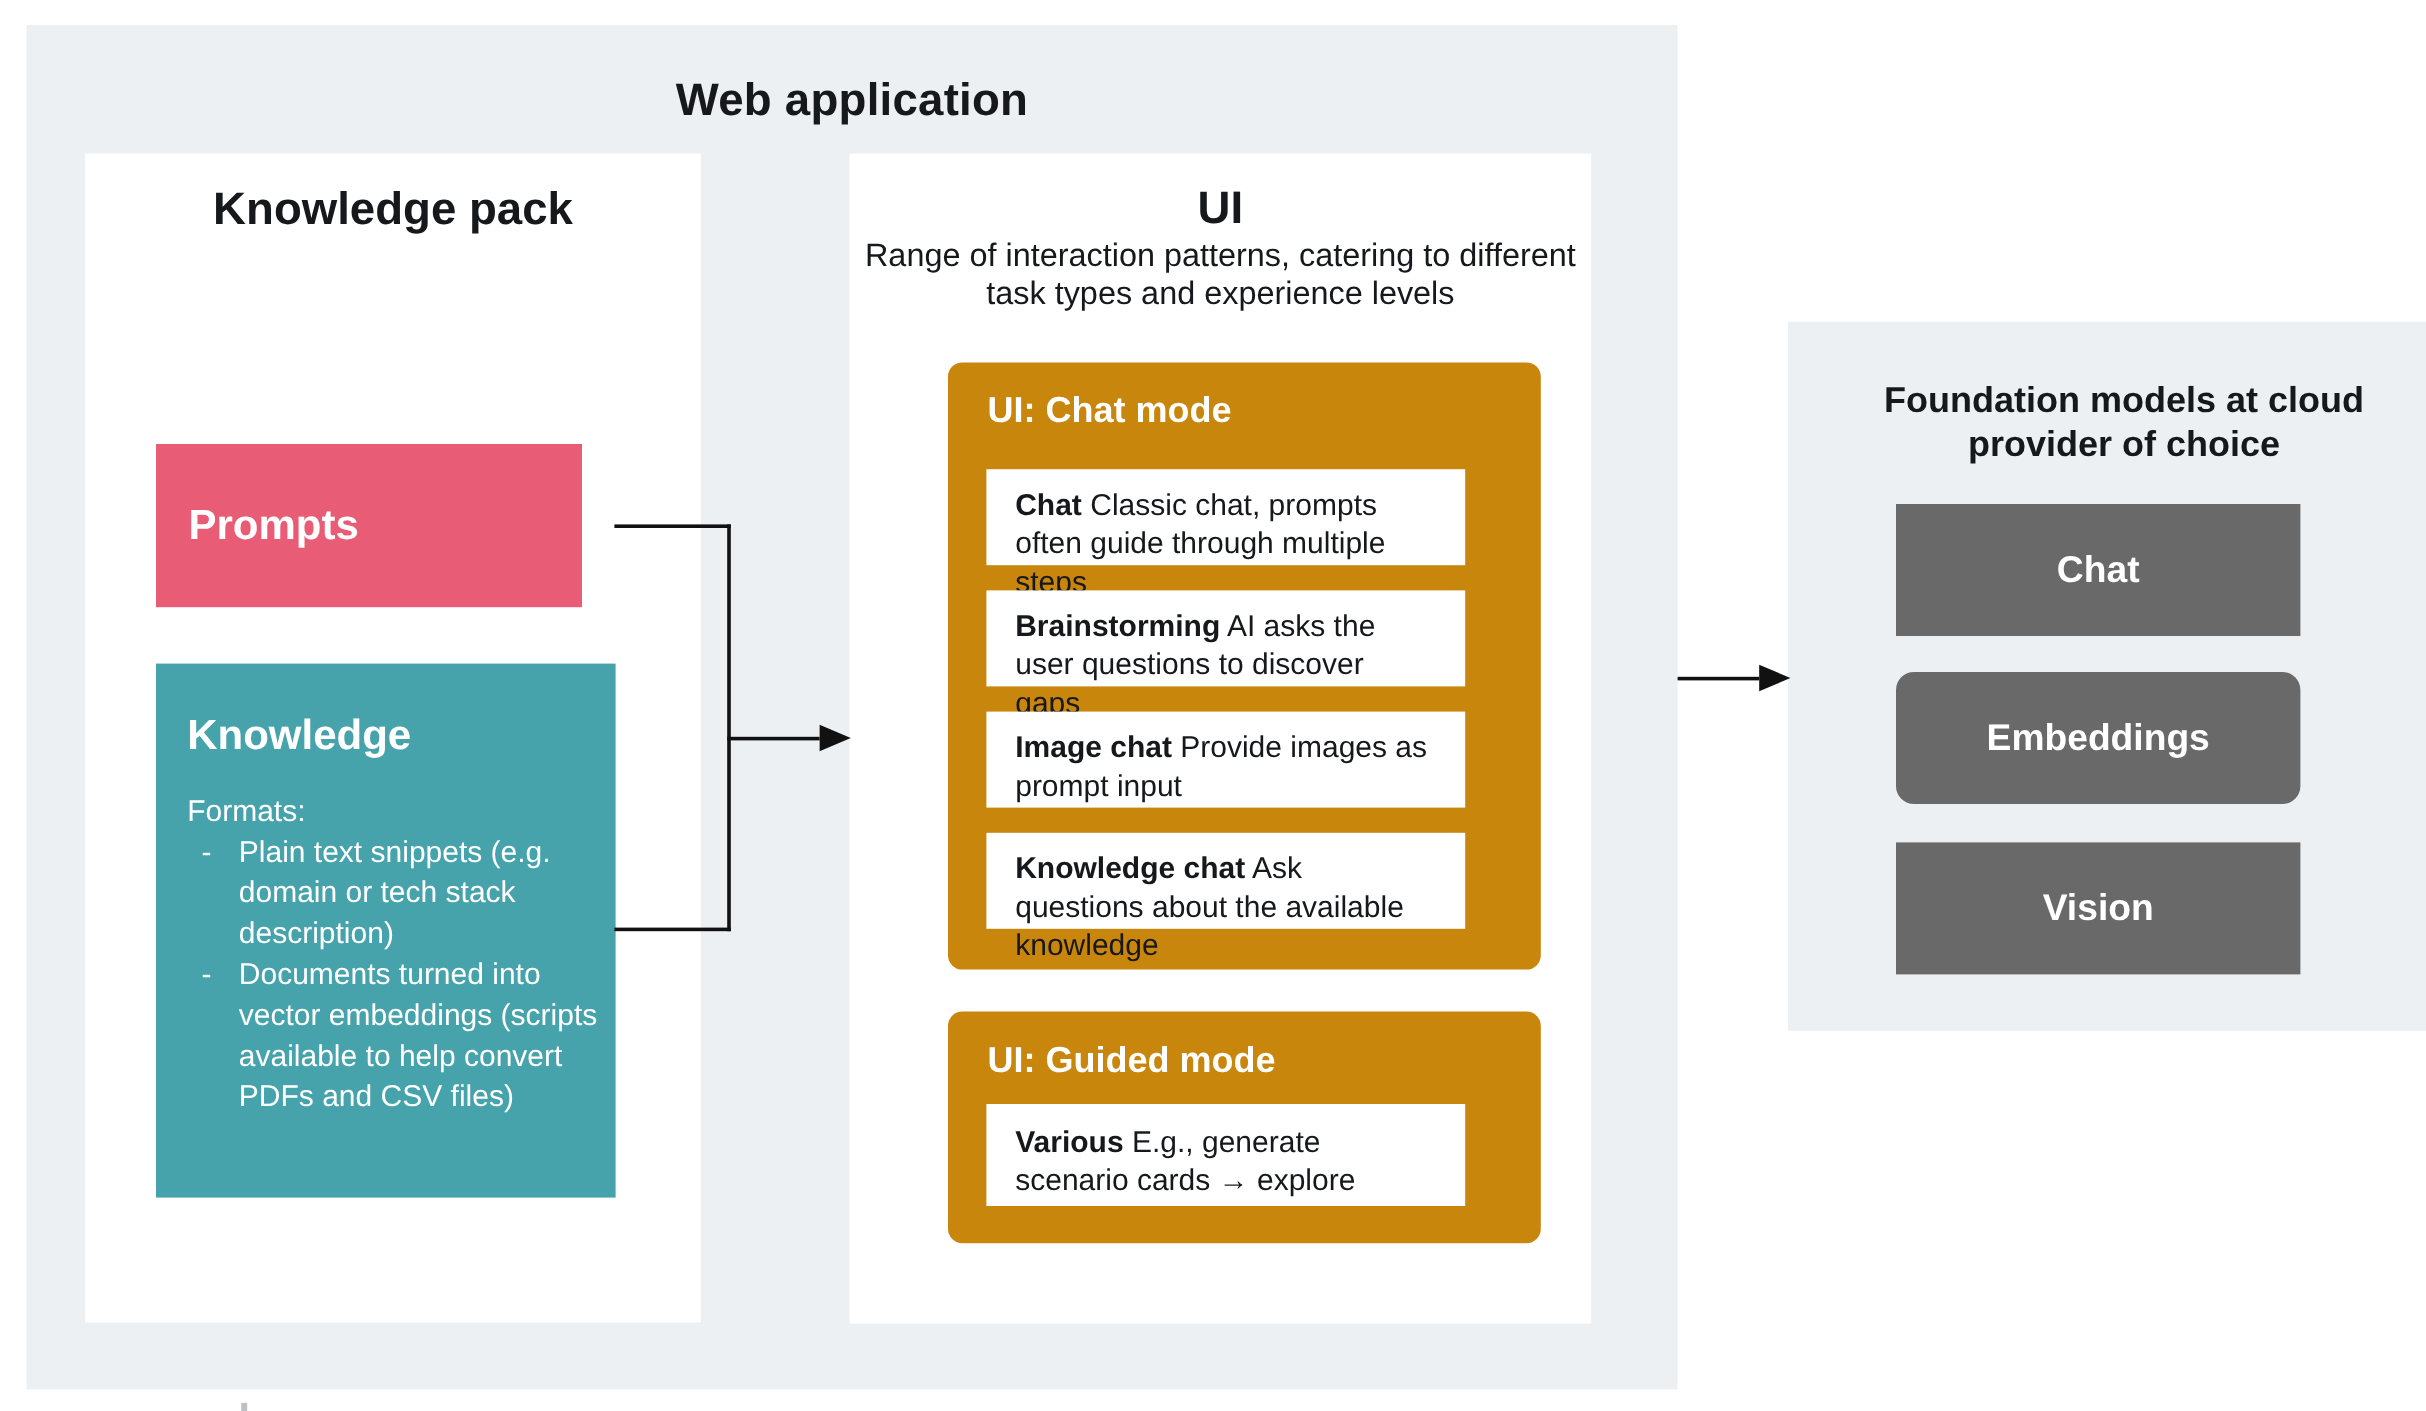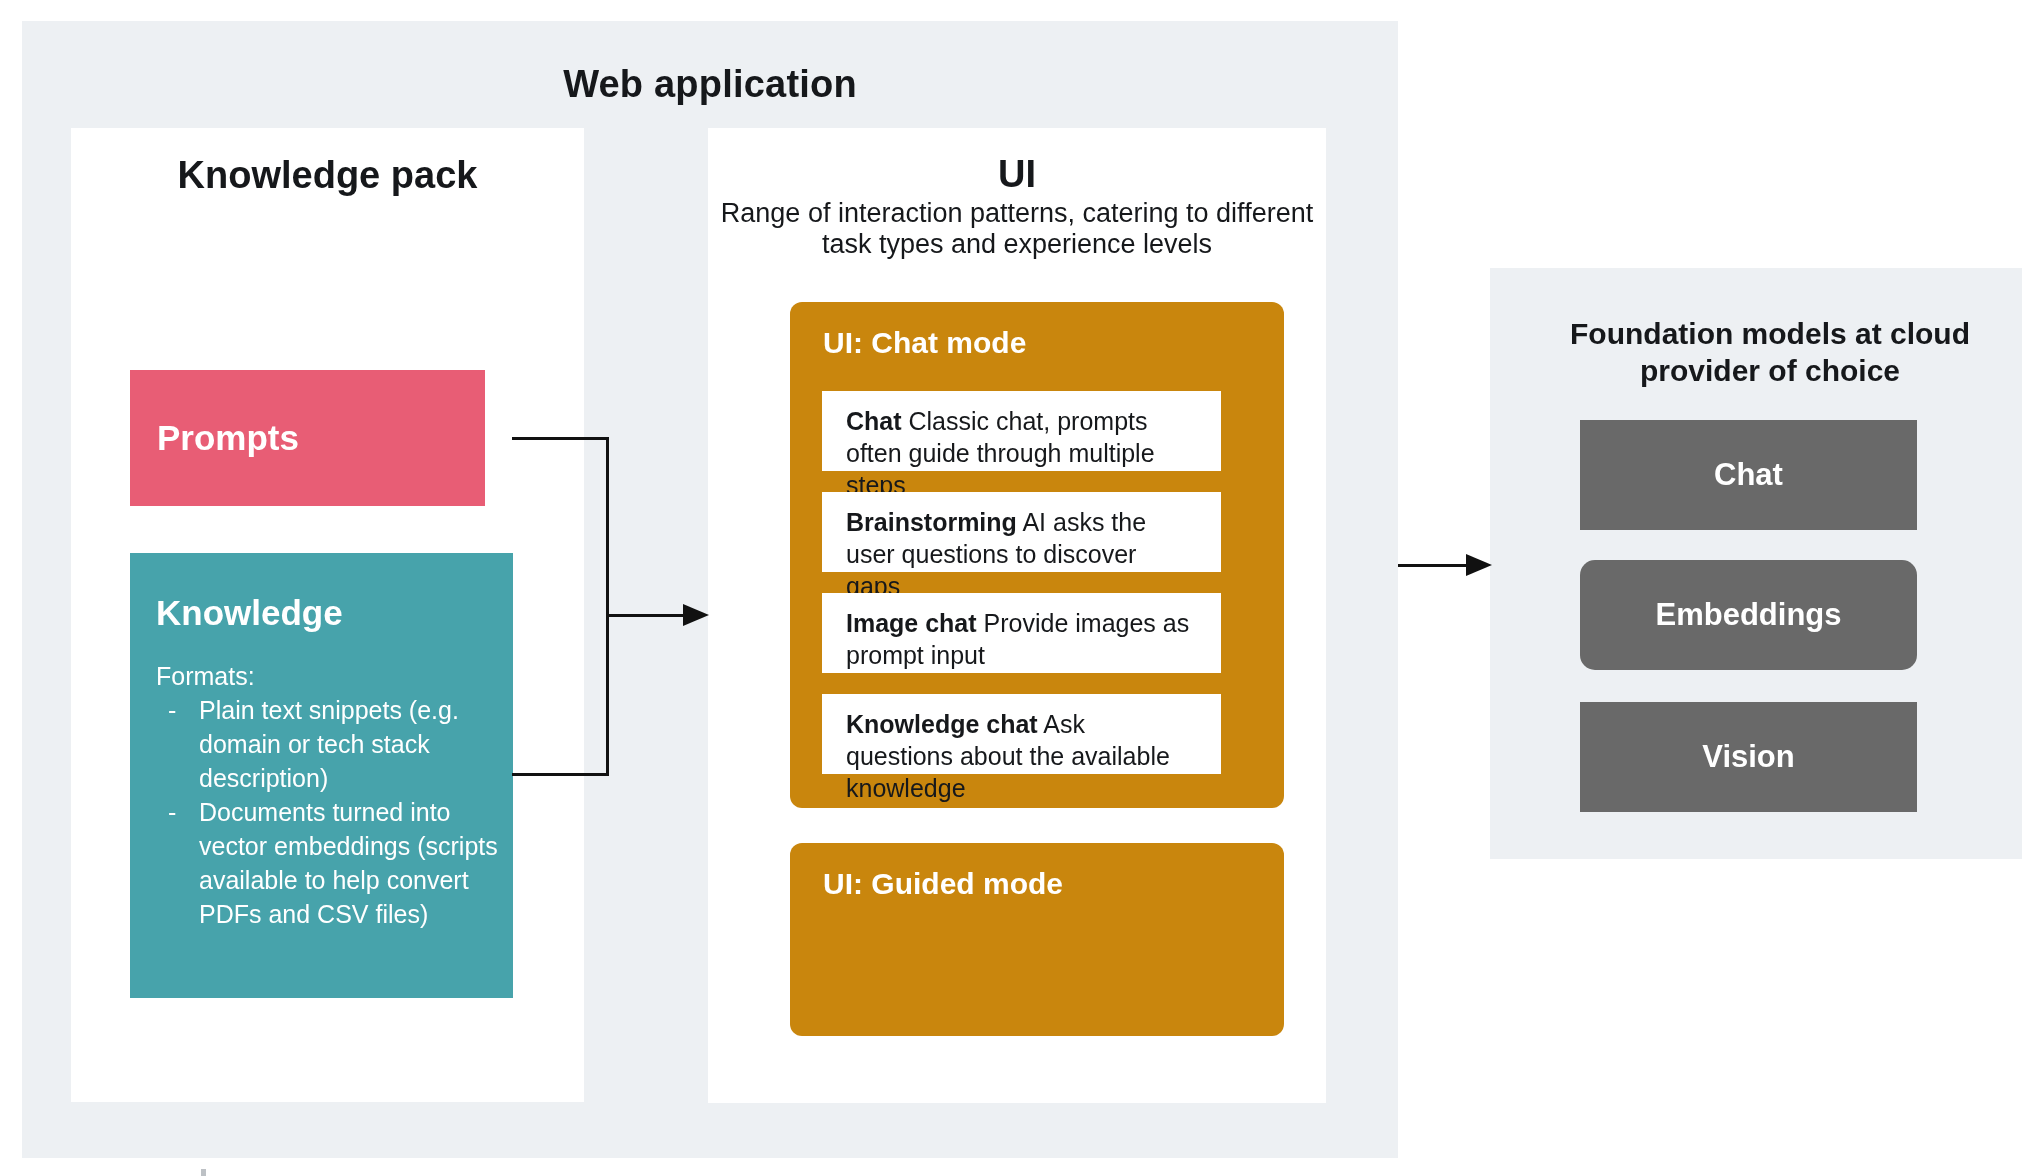--- a/index.html
+++ b/index.html
@@ -247,20 +247,26 @@
           </div>
           <div class="card">
             <span class="term">Knowledge chat</span>
             <span>Ask questions about the available knowledge</span>
           </div>
         </div>
       </div>
 
       <div class="mode guided">
         <div class="mode-title">UI: Guided mode</div>
+        <div class="cards">
+          <div class="card">
+            <span class="term">Various</span>
+            <span>E.g., generate scenario cards → explore</span>
+          </div>
+        </div>
       </div>
     </div>
   </div>
 
   <div class="fm">
     <div class="fm-title">Foundation models at cloud provider of choice</div>
     <div class="model m0">
       <span>Chat</span>
     </div>
     <div class="model m1">

